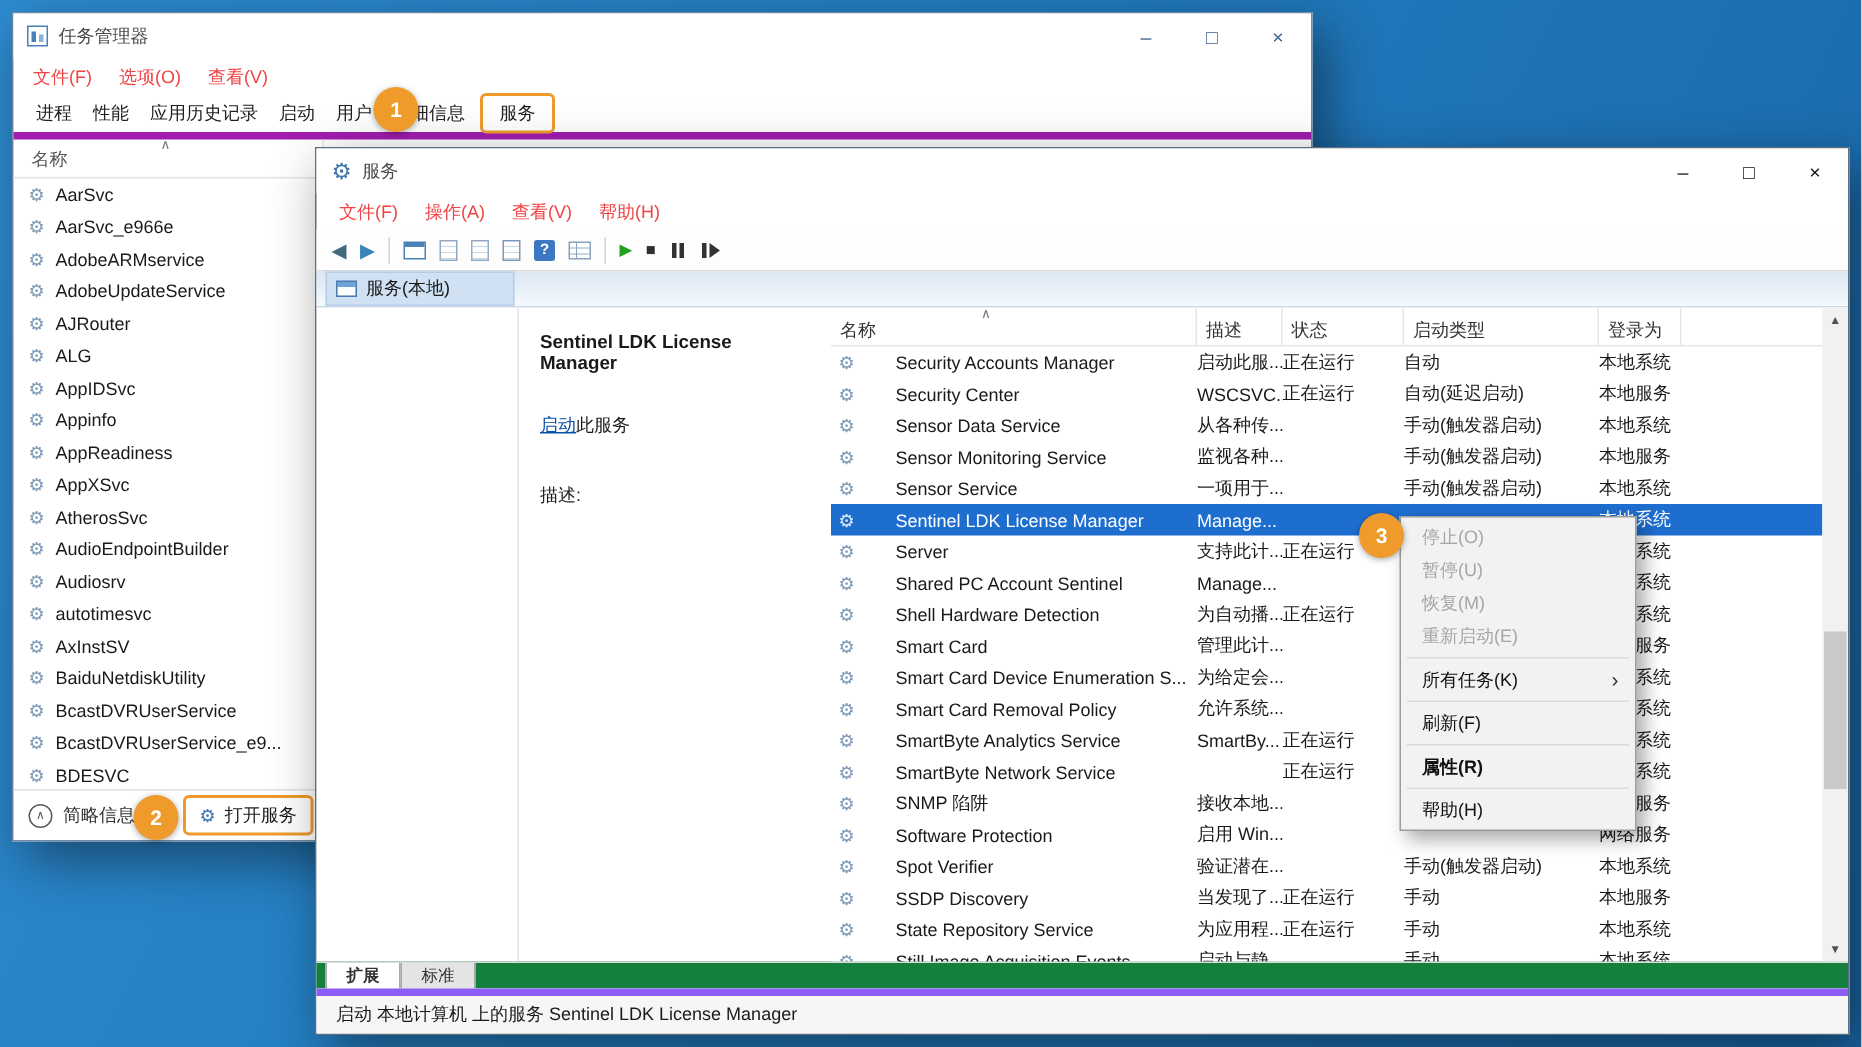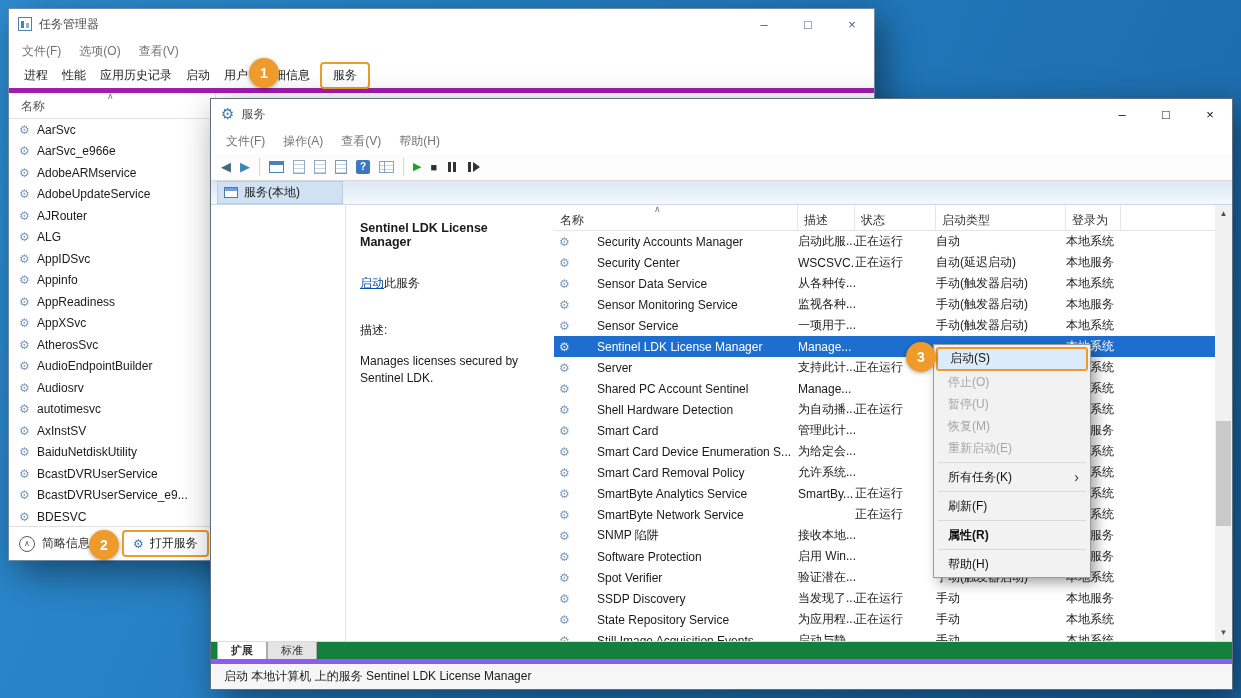--- a/index.html
+++ b/index.html
@@ -17,21 +17,21 @@
   .ctrl { width:44px; display:flex; align-items:center; justify-content:center;
     font-size:13px; color:#3d6287; cursor:default; }
   .svc-ctrl { color:#111; }
 
   
   #taskmgr { left:8px; top:8px; width:867px; height:553px; z-index:1; display:flex; flex-direction:column; }
   .tm-app-icon { position:relative; width:14px; height:14px; border:1px solid #4a80b8; margin:0 7px 0 9px; background:#fff; }
   .tm-app-icon::before { content:""; position:absolute; left:2px; bottom:2px; width:3px; height:7px; background:#4a80b8; }
   .tm-app-icon::after  { content:""; position:absolute; left:7px; bottom:2px; width:3px; height:5px; background:#86b3da; }
   .tm-menubar { height:24px; display:flex; align-items:center; padding-left:4px; }
-  .menu-label { padding:0 9px; color:#737373; }
+  .menu-label { padding:0 9px; color:#ef4444; }
   .tm-tabbar { height:30px; display:flex; align-items:center; padding-left:8px; border-bottom:5px solid #a21caf; }
   .tm-tab { padding:4px 7px; color:#222; white-space:nowrap; }
   .tm-tab.annotated { border:2px solid #ee9b2c; border-radius:4px; padding:3px 11px; margin-left:3px; background:#fff; }
   .tm-colheader { position:relative; height:26px; border-bottom:1px solid #e3e3e3; color:#555; }
   .tm-col-name { position:absolute; left:12px; bottom:3px; }
   .tm-col-pid  { position:absolute; left:206px; bottom:3px; border-left:1px solid #e3e3e3; padding-left:7px; top:0; display:flex; align-items:flex-end; }
   .sort-caret { position:absolute; left:98px; top:-2px; font-size:9px; color:#777; }
   .sort-caret::before { content:"\2227"; }
   .tm-rows { flex:1; overflow:hidden; }
   .tm-row { position:relative; height:21.5px; display:flex; align-items:center; padding-left:10px; }
@@ -318,21 +318,20 @@
       </div>
     </div>
     <div class="svc-main">
       <div class="tree-pane"></div>
       <div class="mid-pane">
         <div class="svc-title">Sentinel LDK License Manager</div>
         <div class="svc-startline">
           <span class="svc-link">启动</span><span>此服务</span>
         </div>
         <div class="svc-desc-label">描述:</div>
-        <div class="svc-desc">Manages licenses secured by Sentinel LDK.</div>
       </div>
       <div class="list-pane">
         <div class="svc-list-header">
           <span class="hdr-caret"></span>
         <div class="svc-h w-name">名称</div>
             <div class="svc-h w-desc">描述</div>
             <div class="svc-h w-status">状态</div>
             <div class="svc-h w-startup">启动类型</div>
             <div class="svc-h w-logon">登录为</div>
           </div>
@@ -548,21 +547,20 @@
     <div class="bottom-tabs">
         <span class="btab active">扩展</span>
         <span class="btab">标准</span>
       </div>
     <div class="statusbar">
       <span>启动 本地计算机 上的服务 Sentinel LDK License Manager</span>
     </div>
   </section>
 
   <div class="context-menu">
-      <div class="menu-item highlight annotated"><span>启动(S)</span></div>
       <div class="menu-item disabled"><span>停止(O)</span></div>
       <div class="menu-item disabled"><span>暂停(U)</span></div>
       <div class="menu-item disabled"><span>恢复(M)</span></div>
       <div class="menu-item disabled"><span>重新启动(E)</span></div>
       <div class="menu-sep"></div>
       <div class="menu-item normal"><span>所有任务(K)</span><span class="submenu-arrow">›</span></div>
       <div class="menu-sep"></div>
       <div class="menu-item normal"><span>刷新(F)</span></div>
       <div class="menu-sep"></div>
       <div class="menu-item bold"><span>属性(R)</span></div>

